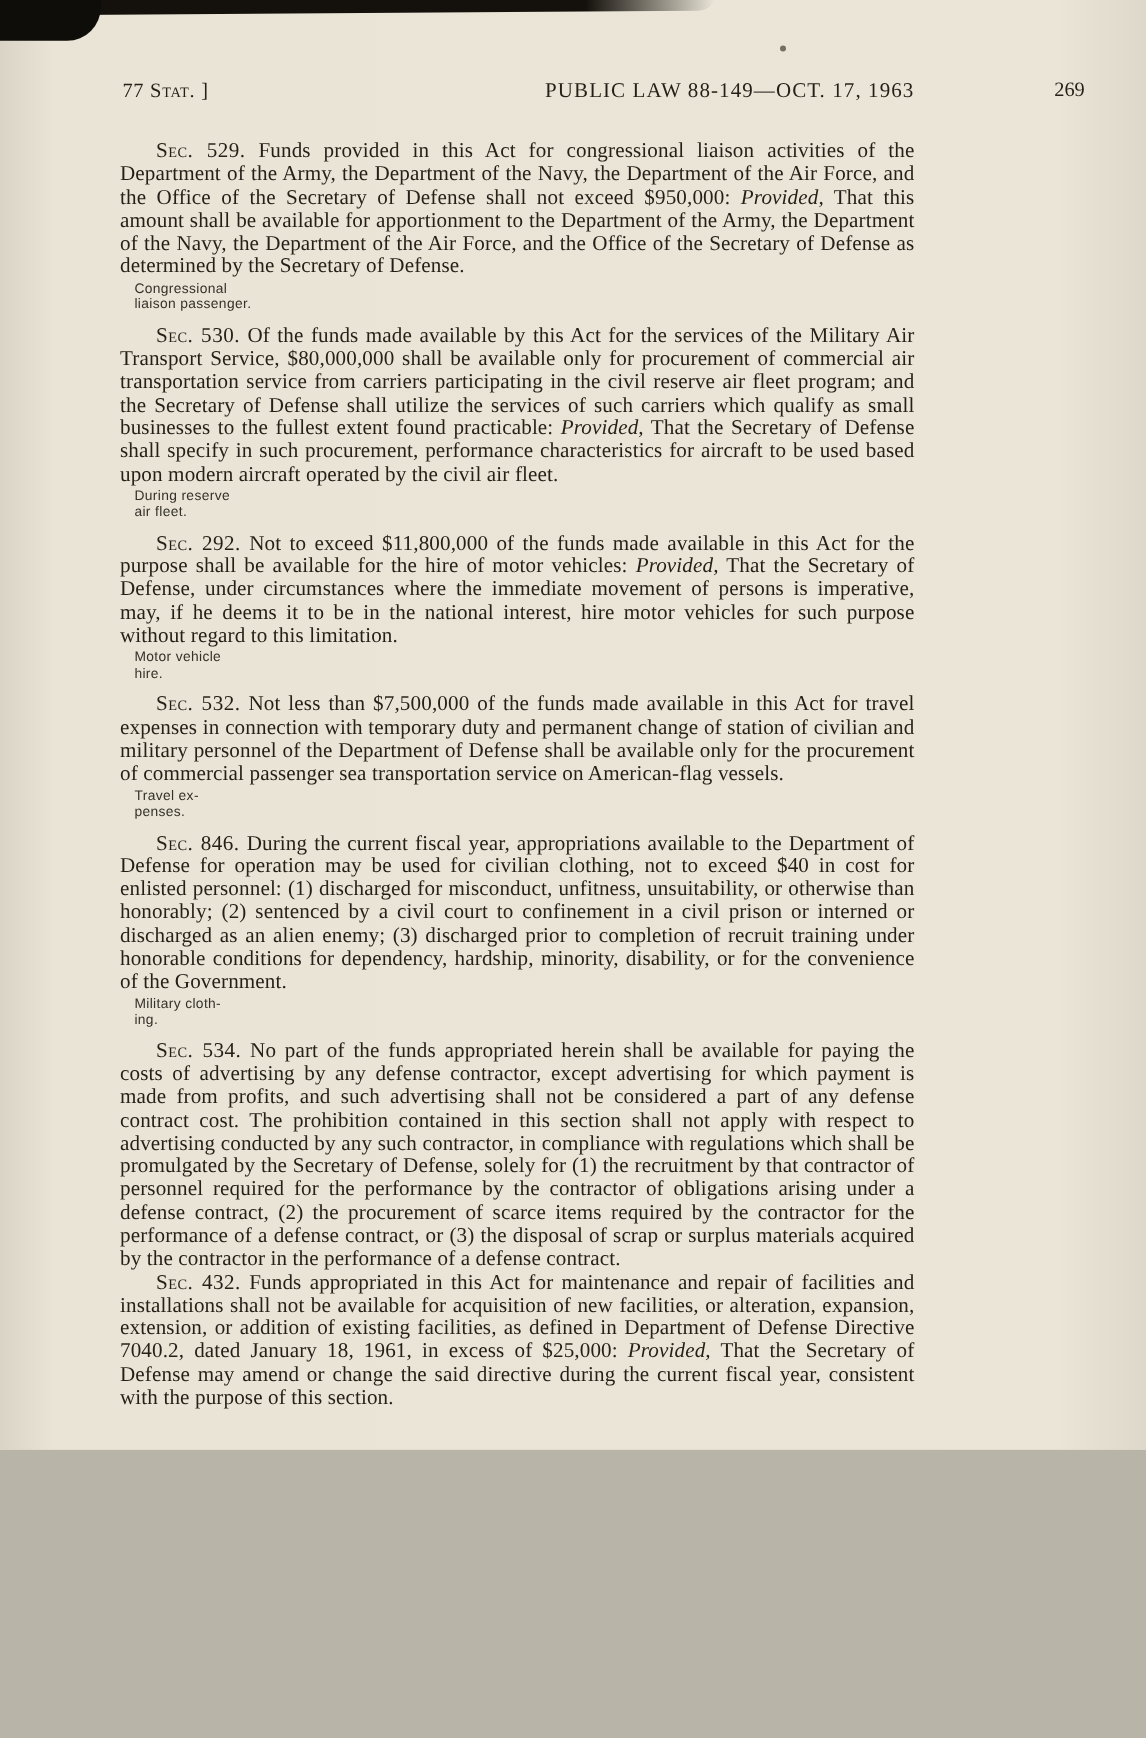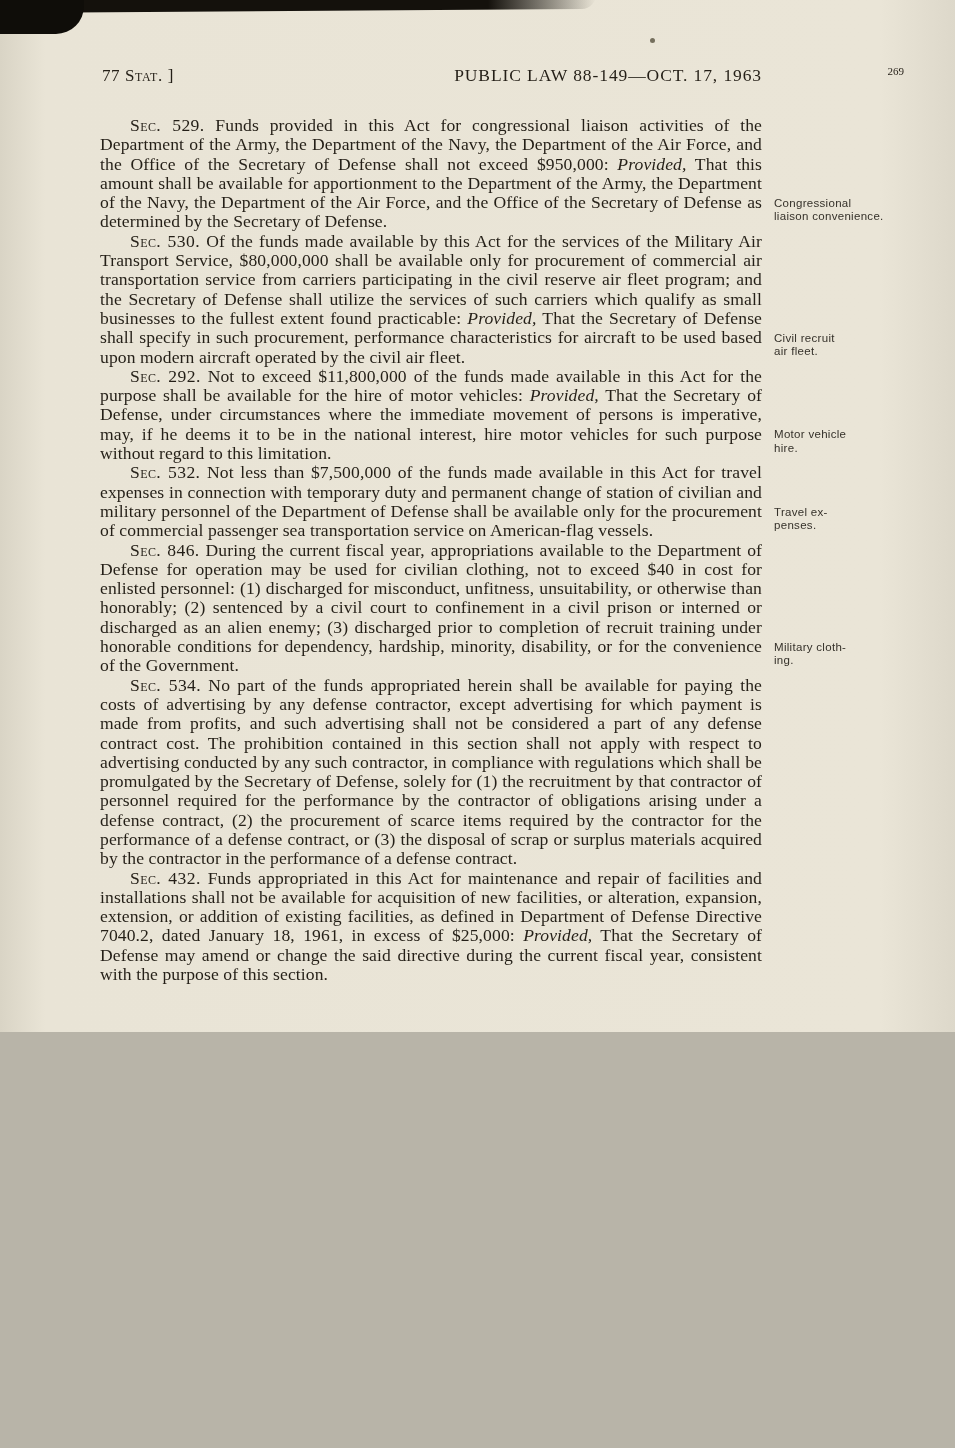--- a/index.html
+++ b/index.html
@@ -3,21 +3,21 @@
 <meta charset="utf-8">
 <style>
   html, body { margin: 0; padding: 0; }
   body {
     width: 955px; height: 1448px;
     background: #b8b4a8;
     font-family: "Liberation Serif", serif;
   }
   .page {
     position: relative;
-    width: 955px; height: 1032px;
+    width: 955px; height: 1208px;
     overflow: hidden;
     color: #241f17;
     background:
       linear-gradient(90deg, #d9d4c5 0px, #e9e4d6 45px, #eae5d7 880px, #ddd8ca 955px),
       #e9e4d6;
   }
   
   .artifact-strip {
     position: absolute; top: -7px; left: -4px;
     width: 600px; height: 20px;
@@ -46,23 +46,23 @@
   }
   .header .stat {
     position: absolute; left: 2px; top: 2px;
     font-variant: small-caps; letter-spacing: .6px;
   }
   .header .title {
     position: absolute; left: 0; top: 1px; width: 662px;
     text-align: right; letter-spacing: .9px; font-size: 17.5px;
   }
   .header .pagenum {
-    position: absolute; right: 4px; top: 1px; font-size: 11px;
+    position: absolute; right: 4px; top: 1px; font-size: 17px;
   }
-  .row { display: flex; align-items: flex-end; }
+  .row { display: flex; align-items: flex-start; flex-direction: column; }
   .sec {
     width: 662px; margin: 0;
     text-align: justify;
     text-indent: 30px;
     font-size: 17.6px;
     line-height: 19.3px;
     letter-spacing: .1px;
   }
   .sec-label { font-variant: small-caps; letter-spacing: .4px; }
   .it { font-style: italic; }
@@ -91,31 +91,31 @@
       <span class="pagenum">269</span>
     </div>
 
     <div class="row">
       <p class="sec">
         <span class="sec-label">Sec. 529.</span>
         <span class="sec-body"><span>Funds provided in this Act for congressional liaison activities of the Department of the Army, the Department of the Navy, the Department of the Air Force, and the Office of the Secretary of Defense shall not exceed $950,000: </span><span class="it">Provided,</span><span> That this amount shall be available for apportionment to the Department of the Army, the Department of the Navy, the Department of the Air Force, and the Office of the Secretary of Defense as determined by the Secretary of Defense.</span></span>
       </p>
       <div class="notes">
         <p class="note">Congressional
-liaison convenience.</p>
+liaison passenger.</p>
       </div>
     </div>
 
     <div class="row">
       <p class="sec">
         <span class="sec-label">Sec. 530.</span>
         <span class="sec-body"><span>Of the funds made available by this Act for the services of the Military Air Transport Service, $80,000,000 shall be available only for procurement of commercial air transportation service from carriers participating in the civil reserve air fleet program; and the Secretary of Defense shall utilize the services of such carriers which qualify as small businesses to the fullest extent found practicable: </span><span class="it">Provided,</span><span> That the Secretary of Defense shall specify in such procurement, performance characteristics for aircraft to be used based upon modern aircraft operated by the civil air fleet.</span></span>
       </p>
       <div class="notes">
-        <p class="note">Civil recruit
+        <p class="note">During reserve
 air fleet.</p>
       </div>
     </div>
 
     <div class="row">
       <p class="sec">
         <span class="sec-label">Sec. 292.</span>
         <span class="sec-body"><span>Not to exceed $11,800,000 of the funds made available in this Act for the purpose shall be available for the hire of motor vehicles: </span><span class="it">Provided,</span><span> That the Secretary of Defense, under circumstances where the immediate movement of persons is imperative, may, if he deems it to be in the national interest, hire motor vehicles for such purpose without regard to this limitation.</span></span>
       </p>
       <div class="notes">

